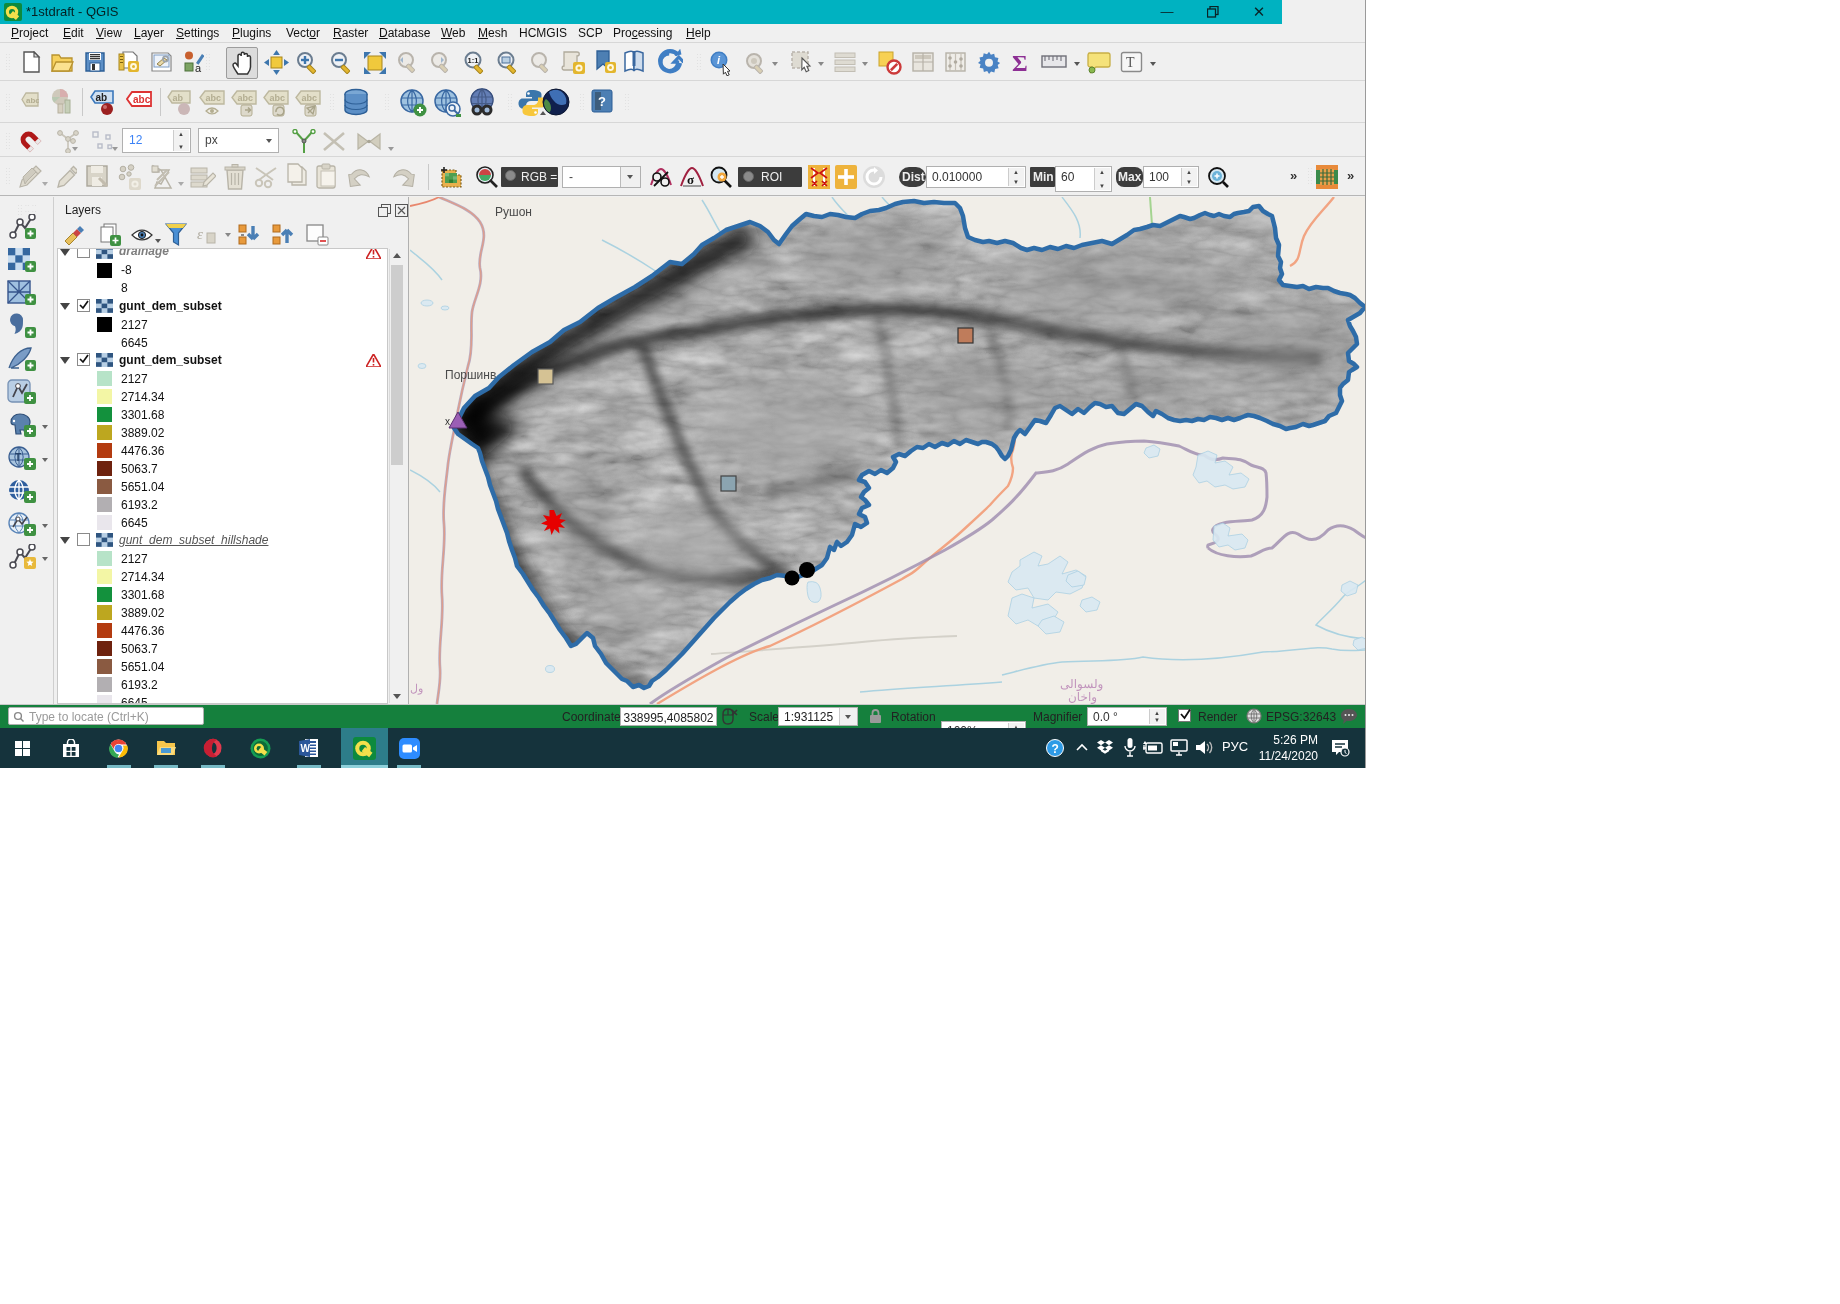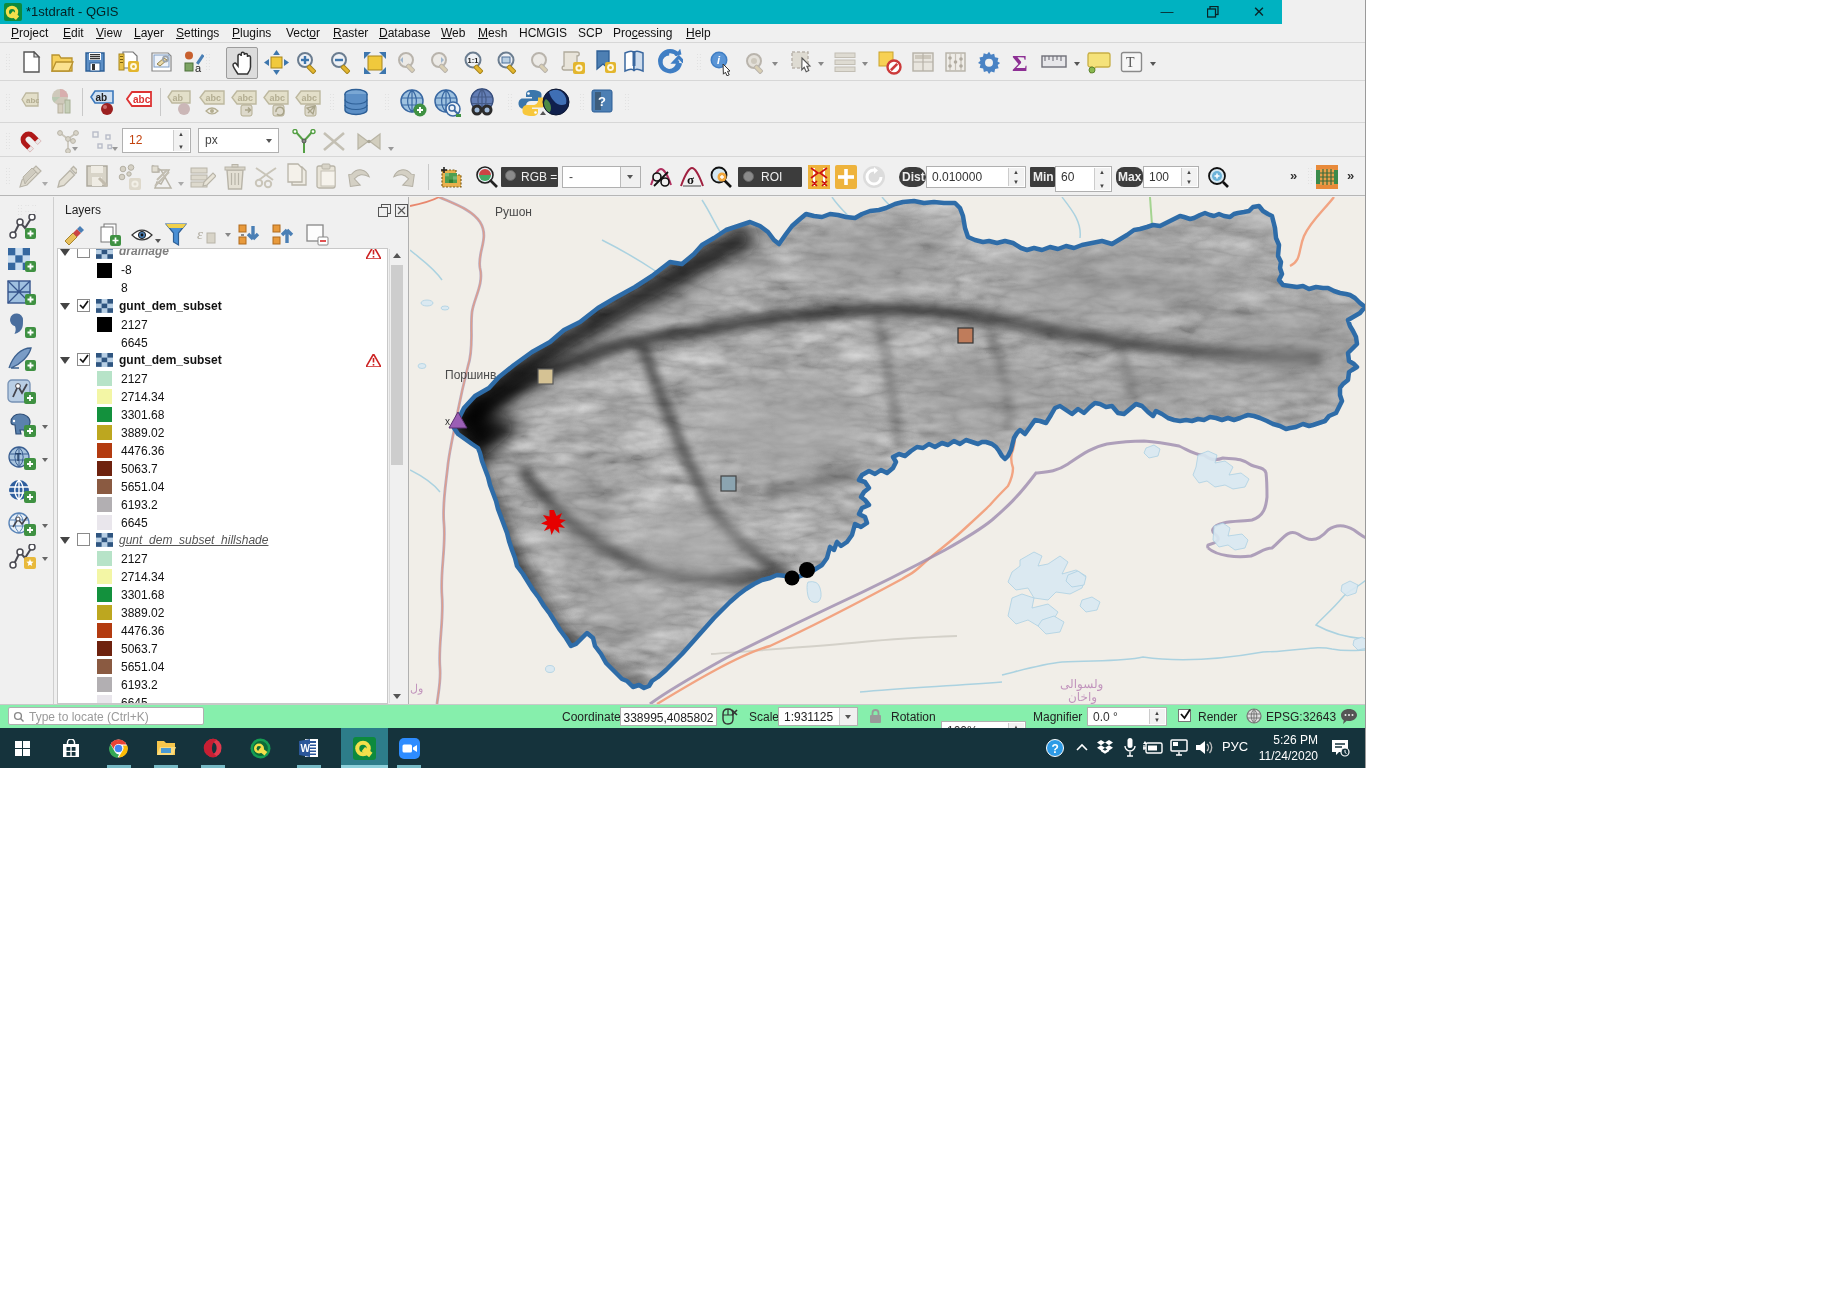--- a/index.html
+++ b/index.html
@@ -28,21 +28,21 @@
 .spinctl { position:absolute; right:1px; top:1px; width:16px; bottom:1px; background:#f2f2f2; border-left:1px solid #ccc;}
 .spinctl:before { content:"▲"; position:absolute; top:1px; left:4px; font-size:6px; color:#444;}
 .spinctl:after { content:"▼"; position:absolute; bottom:1px; left:4px; font-size:6px; color:#444;}
 .darklab { position:absolute; background:#3c3c3c; color:#eee; font-size:12px; border-radius:1px;}
 #leftdock { position:absolute; left:0; top:197px; width:54px; height:507px; background:#f0f0f0; border-right:1px solid #cfcfcf;}
 #layerspanel { position:absolute; left:55px; top:197px; width:351px; height:507px; background:#f0f0f0;}
 #layertree { position:absolute; left:57px; top:248px; width:331px; height:456px; background:#ffffff; border:1px solid #c8c8c8; overflow:hidden;}
 #lscroll { position:absolute; left:389px; top:249px; width:15px; height:454px; background:#f0f0f0; border-left:1px solid #dadada;}
 #mapcanvas { position:absolute; left:408px; top:197px; width:957px; height:507px; background:#f1eee8; border-left:1px solid #b0b0b0; overflow:hidden;}
 
-#statusbar { position:absolute; left:0; top:704px; width:1366px; height:36px; background:#86efac; border-top:1px solid #c9c9c9; font-size:12px; color:#222;}
+#statusbar { position:absolute; left:0; top:704px; width:1366px; height:36px; background:#15803d; border-top:1px solid #c9c9c9; font-size:12px; color:#222;}
 
 #taskbar { position:absolute; left:0; top:728px; width:1366px; height:40px; background:#15333c; }
 .tray { color:#fff; }
 </style>
 </head>
 <body>
 <div id="win">
 <div id="titlebar">
   <svg class="abs" style="left:4px;top:3px" width="18" height="18" viewBox="0 0 18 18">
     <rect x="0" y="0" width="18" height="18" rx="2" fill="#0d8a3d"></rect>
@@ -379,21 +379,21 @@
       </svg>
 <div class="ddarr" style="left:72px;top:23px;border-top-color:#999"></div>
 <svg class="ti" style="left:90px;top:5px" width="26" height="24" viewBox="0 0 26 24">
         <rect x="3" y="3" width="5" height="5" fill="none" stroke="#b8bcc8" stroke-width="1.4"></rect>
         <rect x="16" y="6" width="4" height="4" fill="none" stroke="#b8bcc8" stroke-width="1.4"></rect>
         <rect x="8" y="15" width="4" height="4" fill="none" stroke="#b8bcc8" stroke-width="1.4"></rect>
         <rect x="18" y="16" width="3.5" height="3.5" fill="none" stroke="#b8bcc8" stroke-width="1.4"></rect>
       </svg>
 <div class="ddarr" style="left:112px;top:23px;border-top-color:#999"></div>
 <div class="spinbox" style="left:122px;top:4px;width:69px;height:25px;">
-        <span style="position:absolute;left:6px;top:4px;color:#c2410c">12</span>
+        <span style="position:absolute;left:6px;top:4px;color:#3b82f6">12</span>
         <div class="spinctl"></div>
       </div>
 <div class="spinbox" style="left:198px;top:4px;width:81px;height:25px;background:#fff;">
         <span style="position:absolute;left:6px;top:4px;color:#444">px</span>
         <div class="ddarr" style="right:6px;top:10px;border-top-color:#555"></div>
       </div>
 <svg class="ti" style="left:291px;top:5px" width="26" height="25" viewBox="0 0 26 25">
         <path d="M13 24V12M13 12L4 2M13 12l9-10" stroke="#55a045" stroke-width="2" fill="none"></path>
         <circle cx="4" cy="2.5" r="2" fill="#fff" stroke="#55a045" stroke-width="1.4"></circle>
         <circle cx="22" cy="2.5" r="2" fill="#fff" stroke="#55a045" stroke-width="1.4"></circle>

